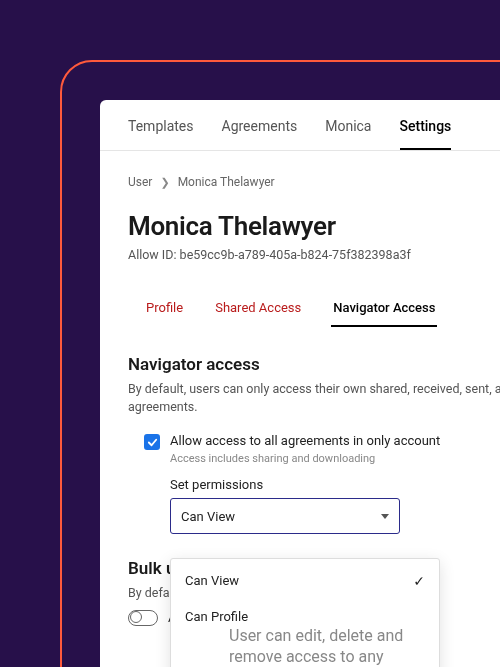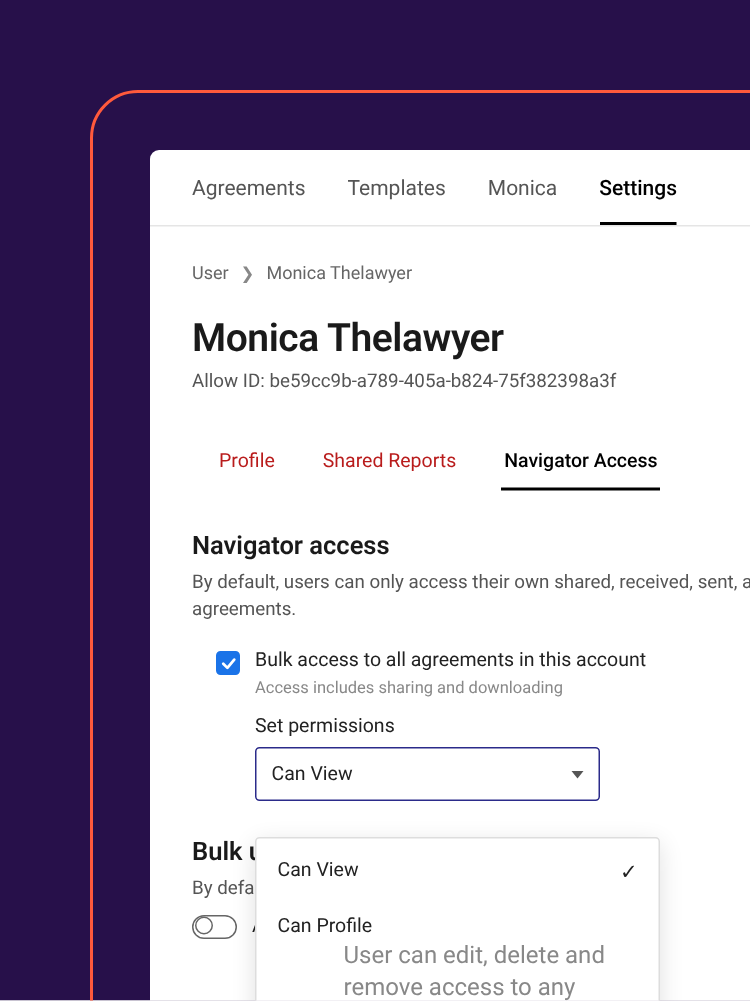--- a/index.html
+++ b/index.html
@@ -52,55 +52,55 @@
   .masked{position:relative;}
 </style>
 </head>
 <body>
 
 <div class="stage">
   <div class="device"></div>
   <div class="screen">
 
     <div class="topnav">
+      <div class="tab">Templates</div>
       <div class="tab">Agreements</div>
-      <div class="tab">Templates</div>
       <div class="tab">Monica</div>
       <div class="tab active">Settings</div>
     </div>
 
     <div class="content">
       <div class="breadcrumb">
         <span>User</span>
         <span class="chev">❯</span>
         <span>Monica Thelawyer</span>
       </div>
 
       <h1>Monica Thelawyer</h1>
       <div class="userid">
         <span>Allow ID:</span>
         <span>be59cc9b-a789-405a-b824-75f382398a3f</span>
       </div>
 
       <div class="subtabs">
         <div class="stab">Profile</div>
-        <div class="stab">Shared Reports</div>
+        <div class="stab">Shared Access</div>
         <div class="stab active">Navigator Access</div>
       </div>
 
       <h2>Navigator access</h2>
       <div class="desc">By default, users can only access their own shared, received, sent, and uploaded agreements.</div>
 
       <div class="checkrow">
         <div class="checkbox">
           <svg viewBox="0 0 12 12">
               <path d="M2 6 L5 9 L10 3" stroke="#fff" stroke-width="2" fill="none" stroke-linecap="round" stroke-linejoin="round"></path>
             </svg>
         </div>
-        <div class="checklabel">Bulk access to all agreements in this account</div>
+        <div class="checklabel">Allow access to all agreements in only account</div>
       </div>
       <div class="subnote">Access includes sharing and downloading</div>
 
       <div class="fieldlabel">Set permissions</div>
       <div class="select">
         <span>Can View</span>
         <span class="caret"></span>
       </div>
 
       <div class="dropwrap masked">

